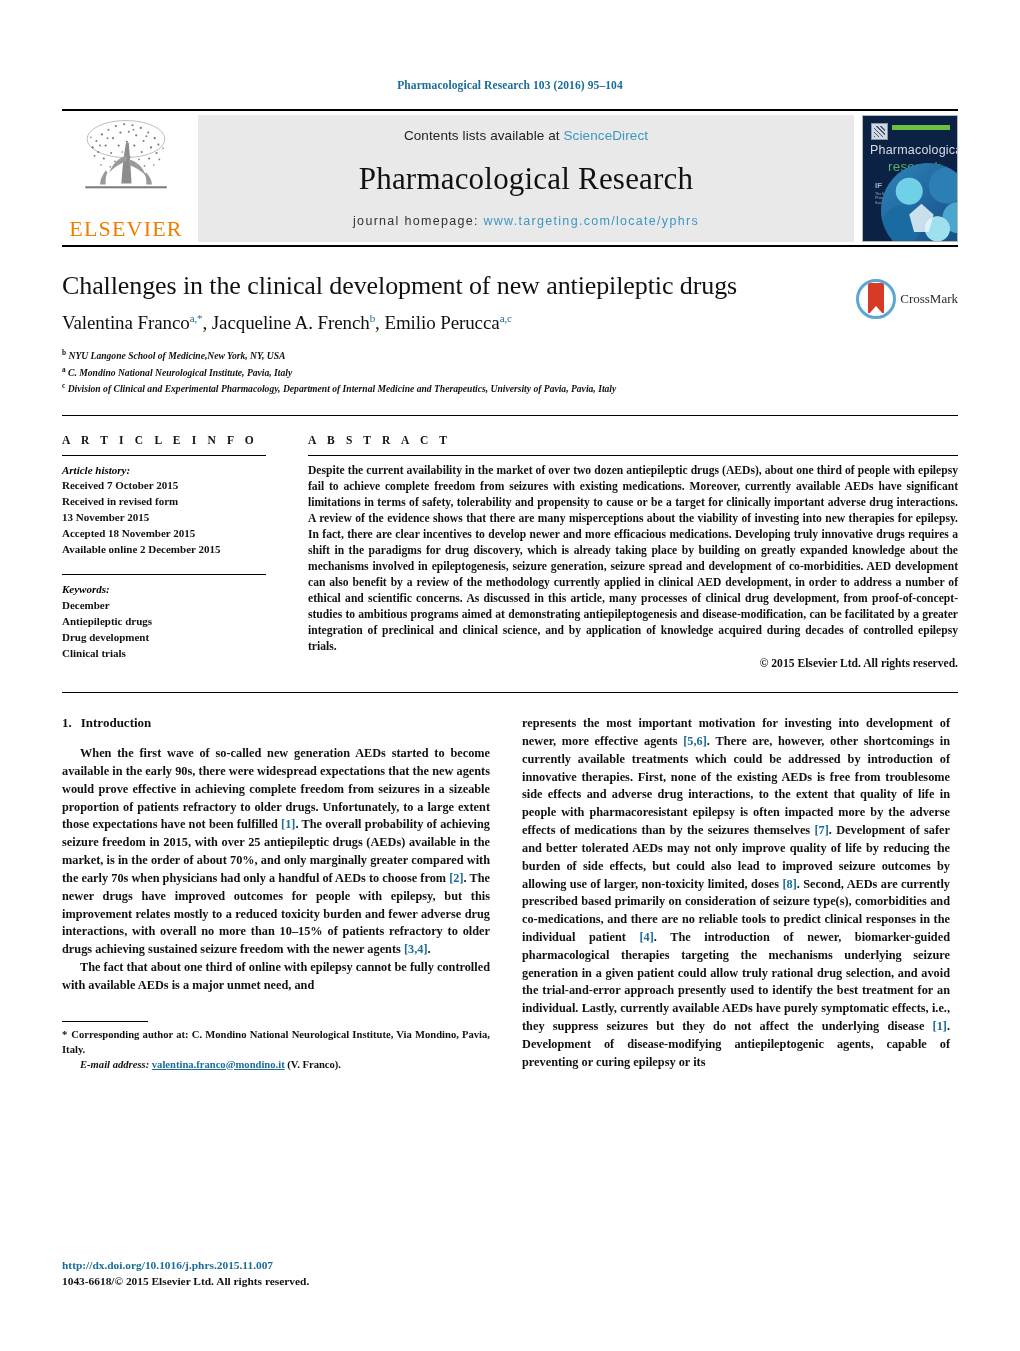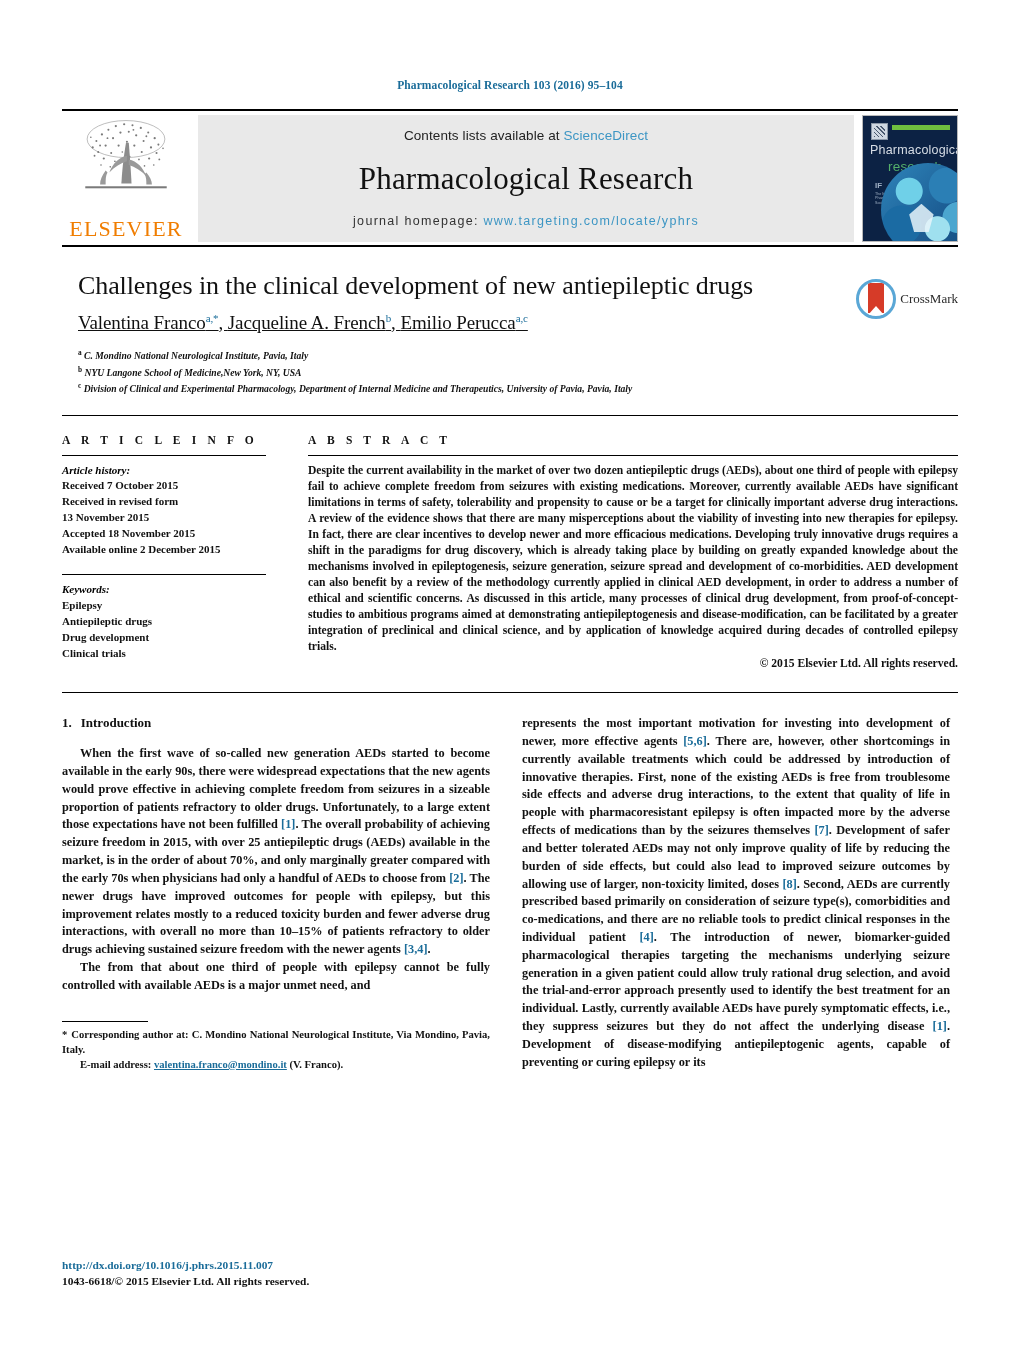--- a/index.html
+++ b/index.html
@@ -189,39 +189,37 @@
     background: #e7f4fa;
     clip-path: polygon(50% 0%, 100% 38%, 80% 100%, 20% 100%, 0% 38%);
     opacity: 0.85;
   }
 
   
   .title-block {
     margin-top: 24px;
     position: relative;
     min-height: 130px;
-    margin-left: 16px;
   }
   .article-title {
     font-family: "Liberation Serif", serif;
     font-size: 26px;
     line-height: 1.12;
     color: #111;
     max-width: 790px;
     margin: 0;
     font-weight: normal;
     letter-spacing: -0.1px;
   }
   .authors {
     font-family: "Liberation Serif", serif;
     font-size: 19px;
     margin-top: 12px;
     color: #111;
     letter-spacing: -0.1px;
-    text-decoration: underline;
   }
   .authors sup { font-size: 11px; color: #1a6c99; }
   .affiliations {
     margin-top: 13px;
     font-family: "Liberation Serif", serif;
     font-style: italic;
     font-size: 9.6px;
     line-height: 1.52;
     color: #111;
     font-weight: bold;
@@ -378,21 +376,21 @@
   .footnote .star { margin-right: 4px; }
   .footnote-email {
     font-family: "Liberation Serif", serif;
     font-weight: bold;
     font-size: 10.6px;
     line-height: 1.42;
     margin: 0;
     padding-left: 18px;
     color: #111;
   }
-  .footnote-email .lbl { }
+  .footnote-email .lbl { font-style: italic; }
   .footnote-email .mail { color: #1a6c99; text-decoration: underline; }
 
   .imprint {
     position: absolute;
     left: 62px;
     bottom: 62px;
     width: 428px;
   }
   .imprint .doi {
     font-family: "Liberation Serif", serif;
@@ -504,22 +502,22 @@
   <div class="title-block">
     <h1 class="article-title">Challenges in the clinical development of new antiepileptic drugs</h1>
 
     <div class="authors">
       <span>Valentina Franco</span><sup>a,*</sup>,
       <span>Jacqueline A. French</span><sup>b</sup>,
       <span>Emilio Perucca</span><sup>a,c</sup>
     </div>
 
     <div class="affiliations">
+      <div><sup>b</sup> <span>NYU Langone School of Medicine,New York, NY, USA</span></div>
       <div><sup>a</sup> <span>C. Mondino National Neurological Institute, Pavia, Italy</span></div>
-      <div><sup>b</sup> <span>NYU Langone School of Medicine,New York, NY, USA</span></div>
       <div><sup>c</sup> <span>Division of Clinical and Experimental Pharmacology, Department of Internal Medicine and Therapeutics, University of Pavia, Pavia, Italy</span></div>
     </div>
 
     <div class="crossmark">
       <div class="crossmark-badge"></div>
       <div class="crossmark-word">CrossMark</div>
     </div>
   </div>
 
   <div class="info-abstract">
@@ -528,21 +526,21 @@
       <div class="sec-head">A R T I C L E   I N F O</div>
       <div class="hr-head"></div>
       <div class="subhead-italic">Article history:</div>
       <div class="info-line">Received 7 October 2015</div>
       <div class="info-line">Received in revised form</div>
       <div class="info-line">13 November 2015</div>
       <div class="info-line">Accepted 18 November 2015</div>
       <div class="info-line">Available online 2 December 2015</div>
       <div class="hr-mid"></div>
       <div class="subhead-italic">Keywords:</div>
-      <div class="info-line">Epilepsy</div>
+      <div class="info-line">December</div>
       <div class="info-line">Antiepileptic drugs</div>
       <div class="info-line">Drug development</div>
       <div class="info-line">Clinical trials</div>
     </div>
 
     <div class="col-abs">
       <div class="sec-head">A B S T R A C T</div>
       <div class="hr-head"></div>
       <p class="abs-text">Despite the current availability in the market of over two dozen antiepileptic drugs (AEDs), about one third of people with epilepsy fail to achieve complete freedom from seizures with existing medications. Moreover, currently available AEDs have significant limitations in terms of safety, tolerability and propensity to cause or be a target for clinically important adverse drug interactions. A review of the evidence shows that there are many misperceptions about the viability of investing into new therapies for epilepsy. In fact, there are clear incentives to develop newer and more efficacious medications. Developing truly innovative drugs requires a shift in the paradigms for drug discovery, which is already taking place by building on greatly expanded knowledge about the mechanisms involved in epileptogenesis, seizure generation, seizure spread and development of co-morbidities. AED development can also benefit by a review of the methodology currently applied in clinical AED development, in order to address a number of ethical and scientific concerns. As discussed in this article, many processes of clinical drug development, from proof-of-concept-studies to ambitious programs aimed at demonstrating antiepileptogenesis and disease-modification, can be facilitated by a greater integration of preclinical and clinical science, and by application of knowledge acquired during decades of controlled epilepsy trials.</p>
       <div class="abs-copy">© 2015 Elsevier Ltd. All rights reserved.</div>
@@ -553,21 +551,21 @@
 
   <div class="columns">
 
     <div class="col">
       <h2 class="sec-title">
         <span class="num">1.</span><span>Introduction</span>
       </h2>
 
       <p class="body first"><span>When the first wave of so-called new generation AEDs started to become available in the early 90s, there were widespread expectations that the new agents would prove effective in achieving complete freedom from seizures in a sizeable proportion of patients refractory to older drugs. Unfortunately, to a large extent those expectations have not been fulfilled </span><span class="ref">[1]</span><span>. The overall probability of achieving seizure freedom in 2015, with over 25 antiepileptic drugs (AEDs) available in the market, is in the order of about 70%, and only marginally greater compared with the early 70s when physicians had only a handful of AEDs to choose from </span><span class="ref">[2]</span><span>. The newer drugs have improved outcomes for people with epilepsy, but this improvement relates mostly to a reduced toxicity burden and fewer adverse drug interactions, with overall no more than 10–15% of patients refractory to older drugs achieving sustained seizure freedom with the newer agents </span><span class="ref">[3,4]</span><span>.</span></p>
 
-      <p class="body">The from that about one third of people with epilepsy cannot be fully controlled with available AEDs is a major unmet need, and</p>
+      <p class="body">The fact that about one third of online with epilepsy cannot be fully controlled with available AEDs is a major unmet need, and</p>
 
       <div class="footnote-wrap">
         <div class="footnote-rule"></div>
         <p class="footnote"><span class="star">*</span><span>Corresponding author at: C. Mondino National Neurological Institute, Via Mondino, Pavia, Italy.</span></p>
         <p class="footnote-email"><span class="lbl">E-mail address:</span> <span class="mail">valentina.franco@mondino.it</span> <span>(V. Franco).</span></p>
       </div>
     </div>
 
     <div class="col">
       <p class="body" style="text-indent:0"><span>represents the most important motivation for investing into development of newer, more effective agents </span><span class="ref">[5,6]</span><span>. There are, however, other shortcomings in currently available treatments which could be addressed by introduction of innovative therapies. First, none of the existing AEDs is free from troublesome side effects and adverse drug interactions, to the extent that quality of life in people with pharmacoresistant epilepsy is often impacted more by the adverse effects of medications than by the seizures themselves </span><span class="ref">[7]</span><span>. Development of safer and better tolerated AEDs may not only improve quality of life by reducing the burden of side effects, but could also lead to improved seizure outcomes by allowing use of larger, non-toxicity limited, doses </span><span class="ref">[8]</span><span>. Second, AEDs are currently prescribed based primarily on consideration of seizure type(s), comorbidities and co-medications, and there are no reliable tools to predict clinical responses in the individual patient </span><span class="ref">[4]</span><span>. The introduction of newer, biomarker-guided pharmacological therapies targeting the mechanisms underlying seizure generation in a given patient could allow truly rational drug selection, and avoid the trial-and-error approach presently used to identify the best treatment for an individual. Lastly, currently available AEDs have purely symptomatic effects, i.e., they suppress seizures but they do not affect the underlying disease </span><span class="ref">[1]</span><span>. Development of disease-modifying antiepileptogenic agents, capable of preventing or curing epilepsy or its</span></p>

